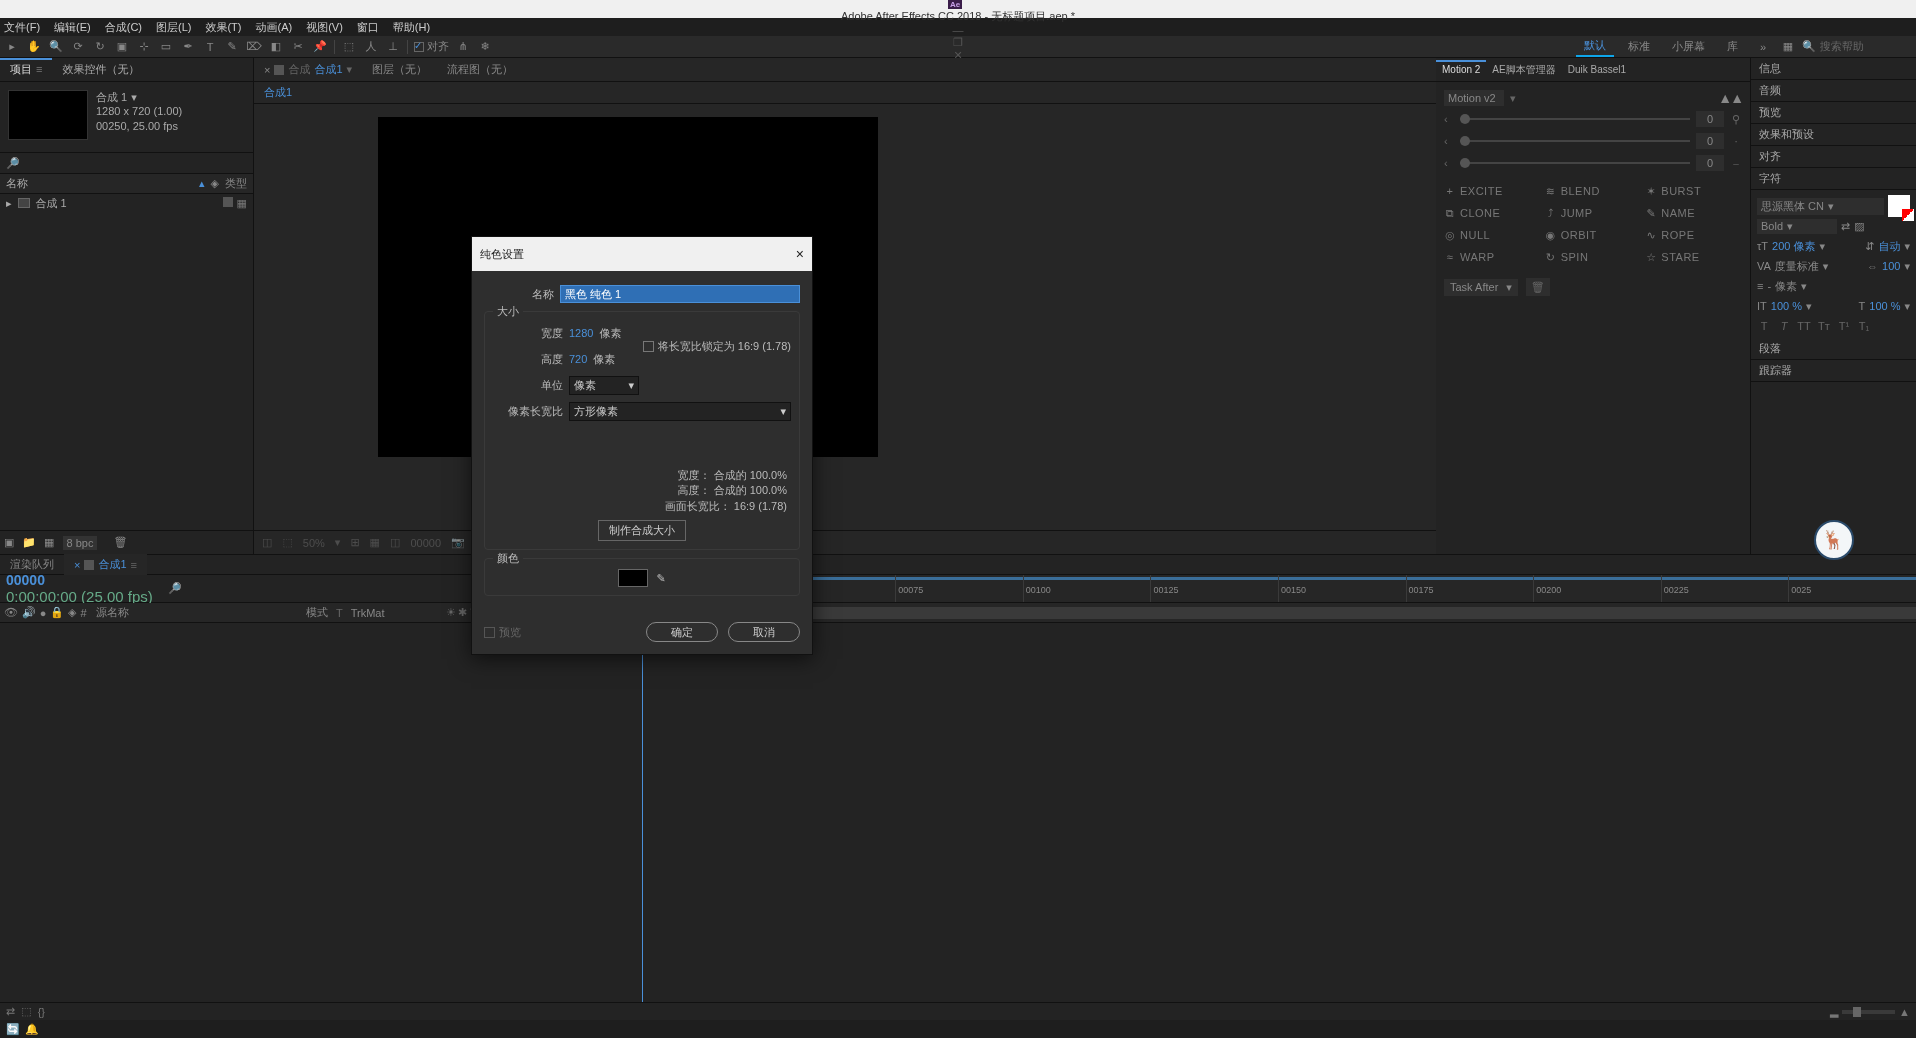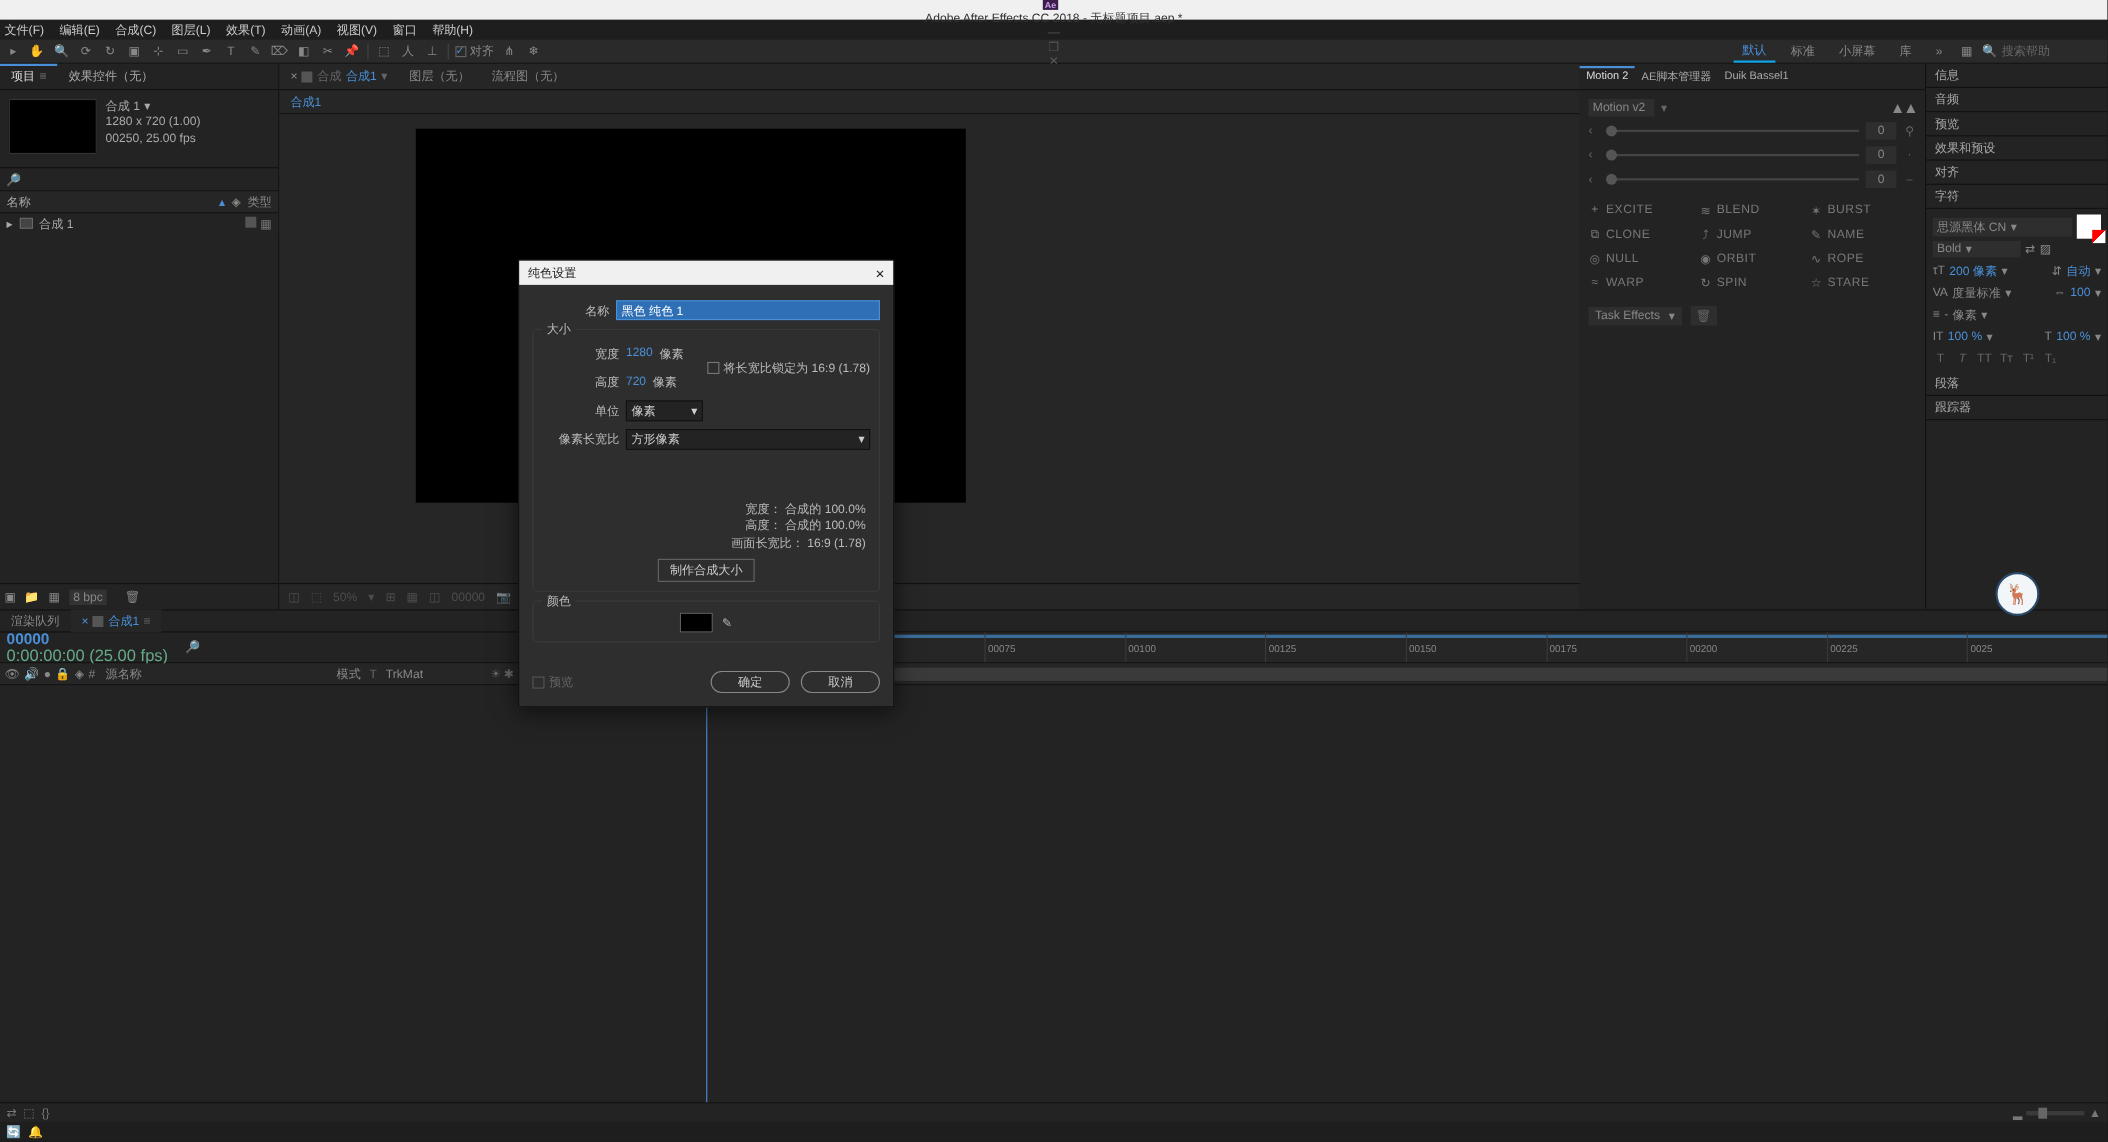--- a/index.html
+++ b/index.html
@@ -132,21 +132,21 @@
 .tl-foot { height:18px; border-top:1px solid #111; display:flex; align-items:center; padding:0 6px; gap:6px; color:#777; }
 .tl-foot .zoom { margin-left:auto; display:flex; align-items:center; gap:4px; width:80px; }
 .tl-foot .zoom .ztrack { flex:1; height:4px; background:#3a3a3a; position:relative; }
 .tl-foot .zoom .ztrack .zk { position:absolute; left:20%; top:-3px; width:8px; height:10px; background:#666; }
 
 
 .status { position:absolute; left:0; right:0; bottom:0; height:18px; background:#1e1e1e; display:flex; align-items:center; padding:0 6px; gap:6px; color:#4a8fb5; }
 
 
 .dialog { position:absolute; left:471px; top:236px; width:342px; background:#2e2e2e; border:1px solid #111; box-shadow:0 4px 20px rgba(0,0,0,.6); color:#ccc; }
-.dialog .dlg-title { height:22px; background:#f0f0f0; color:#222; display:flex; align-items:flex-start; padding:4px 8px; }
+.dialog .dlg-title { height:22px; background:#f0f0f0; color:#222; display:flex; align-items:center; padding:17px 8px; }
 .dialog .dlg-title .x { margin-left:auto; color:#222; font-size:14px; cursor:pointer; }
 .dialog .dlg-body { padding:10px 12px; }
 .dlg-row { display:flex; align-items:center; height:26px; gap:6px; }
 .dlg-row .lab { width:70px; text-align:right; color:#bbb; }
 .dlg-row input[type=text] { flex:1; height:18px; background:#e8e8e8; border:1px solid #4a90d9; color:#000; padding:0 4px; font-size:11px; }
 .dlg-row input[type=text].sel { background:#2f6fb5; color:#fff; }
 .dlg-group { border:1px solid #3a3a3a; border-radius:4px; padding:8px; margin:4px 0 8px 0; position:relative; }
 .dlg-group .gtitle { position:absolute; top:-8px; left:8px; background:#2e2e2e; padding:0 4px; color:#bbb; }
 .dlg-row .val { color:#4a90d9; cursor:pointer; }
 .dlg-row .unit { color:#bbb; }
@@ -391,21 +391,21 @@
             <span class="aicon">↻</span>
             <span>SPIN</span>
           </div>
         <div class="act">
             <span class="aicon">☆</span>
             <span>STARE</span>
           </div>
       </div>
       <div class="task-row">
         <div class="task">
-            <span>Task Effects</span>
+            <span>Task After</span>
             <span>▾</span>
           </div>
         <div class="tbtn">🗑</div>
       </div>
     </div>
   </div>
 
   <div class="farright">
     <div class="sect">信息</div>
     <div class="sect">音频</div>

